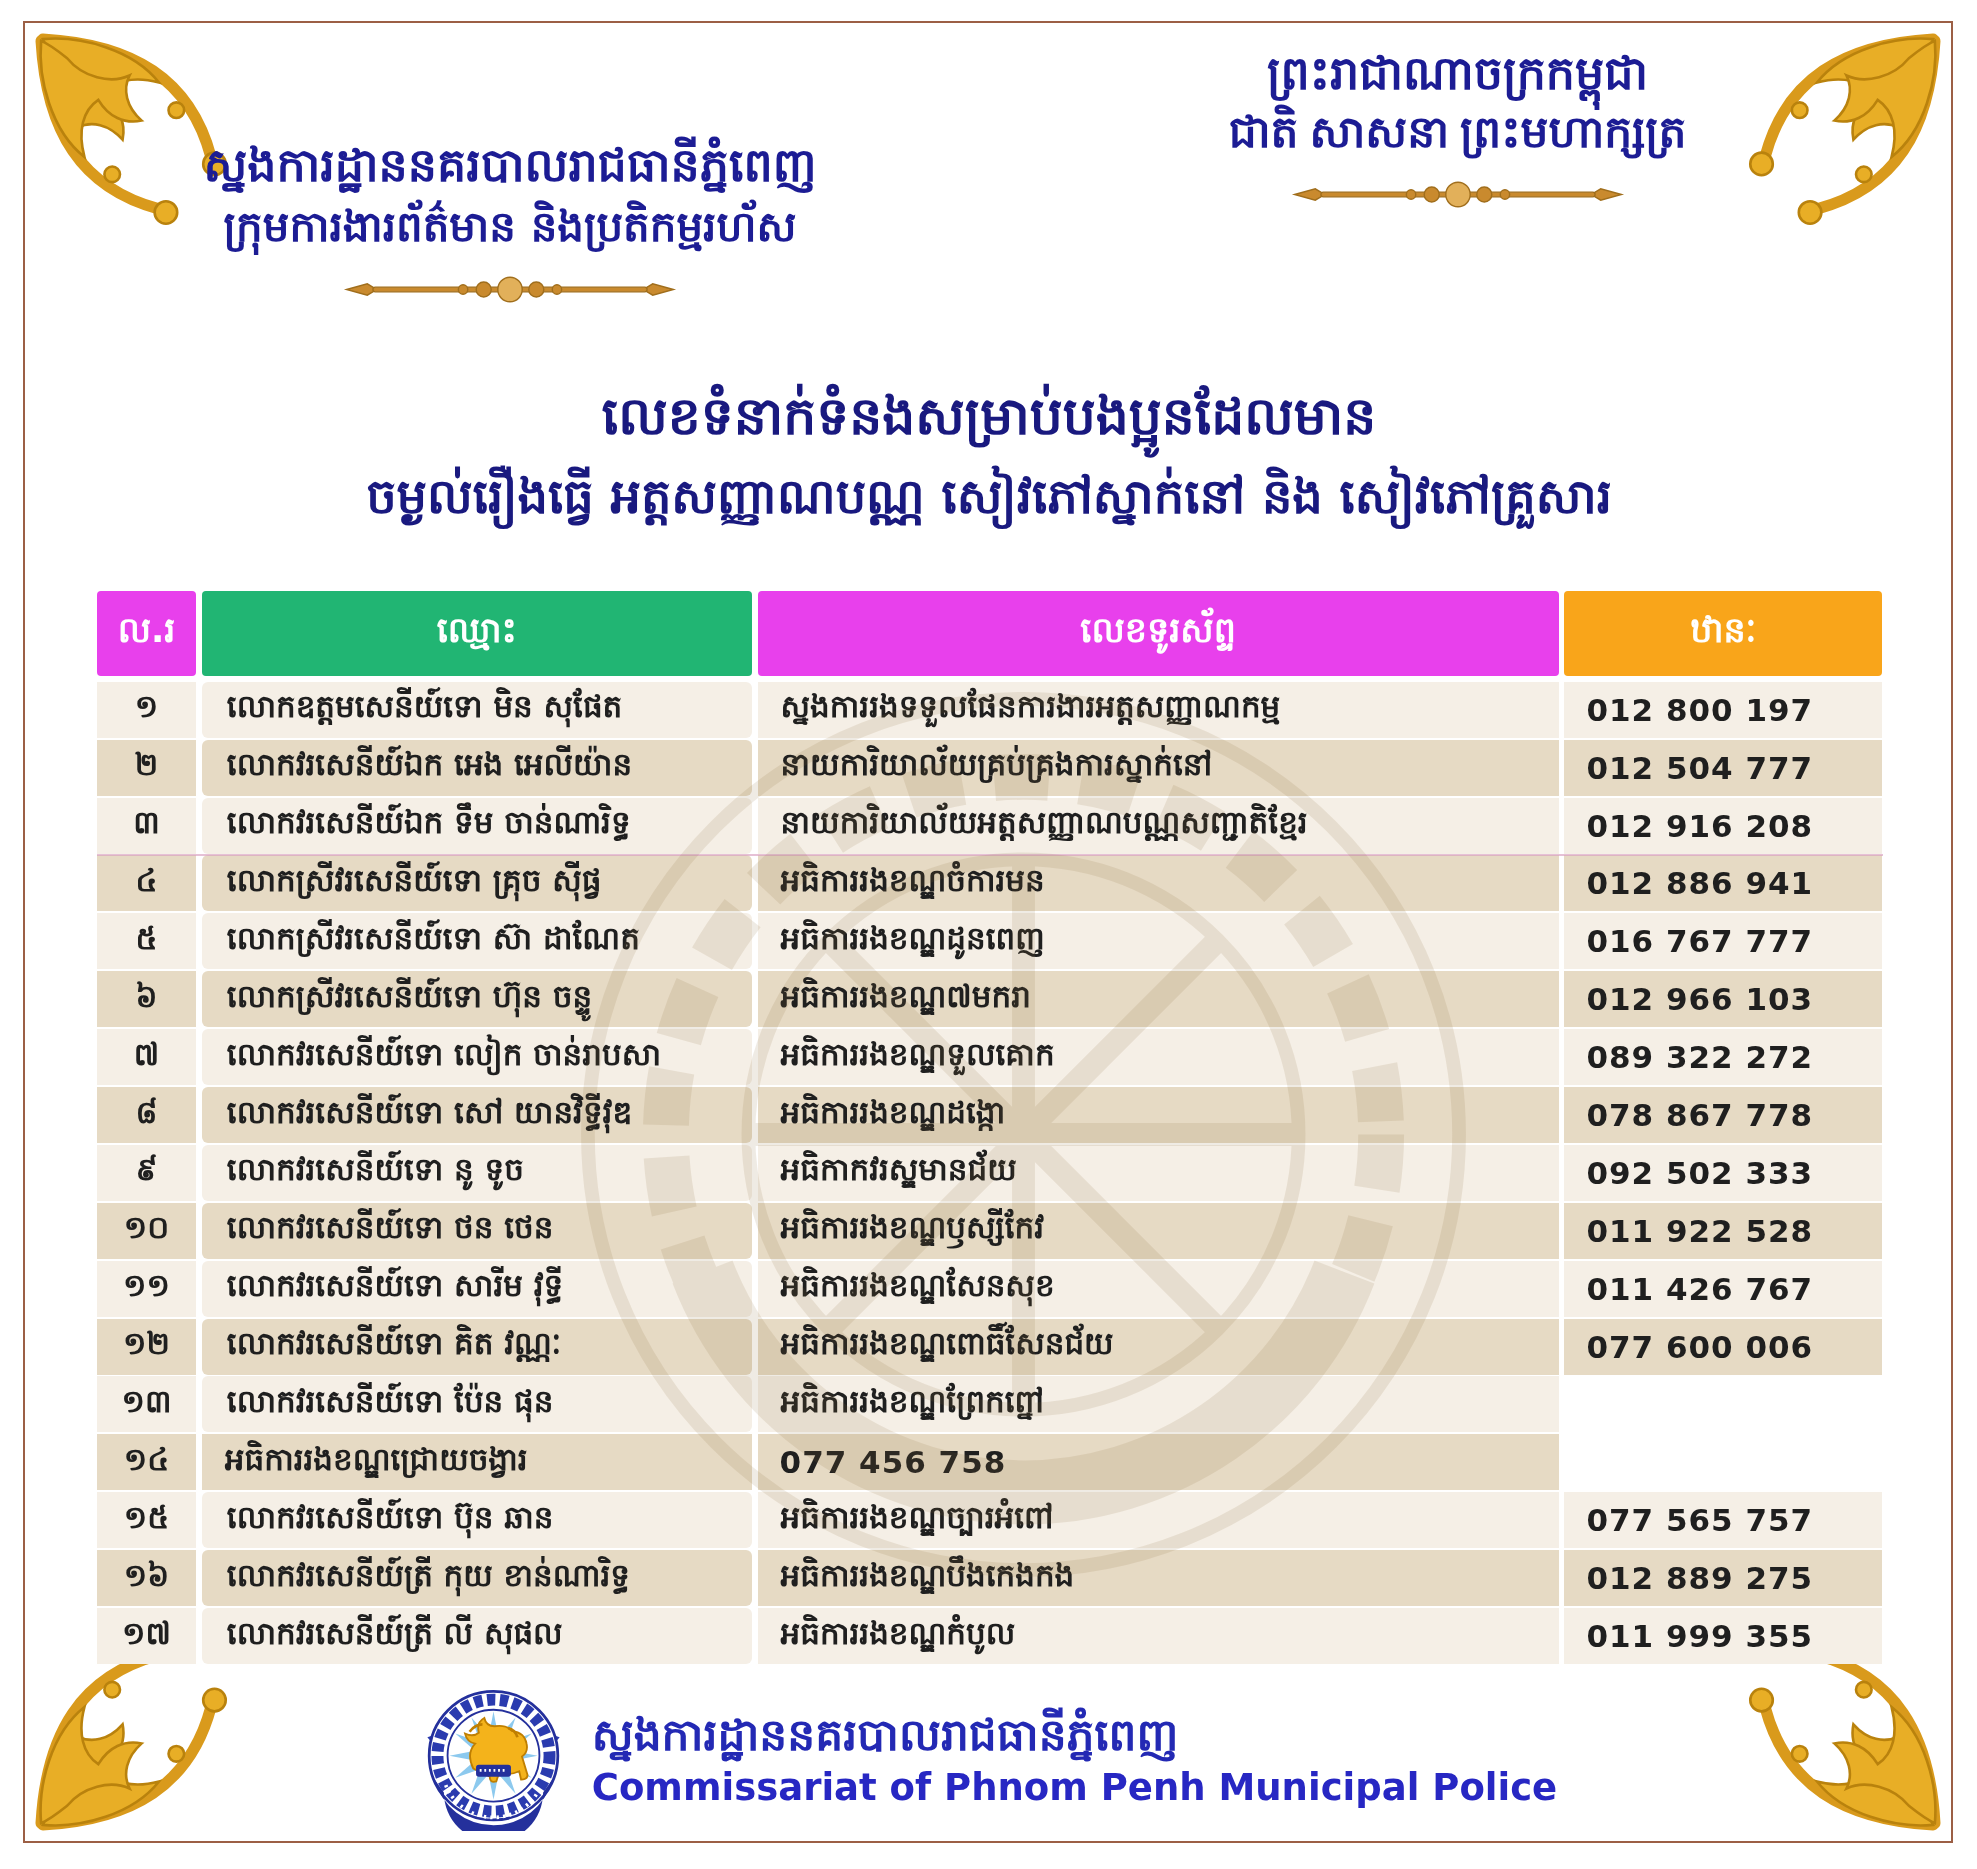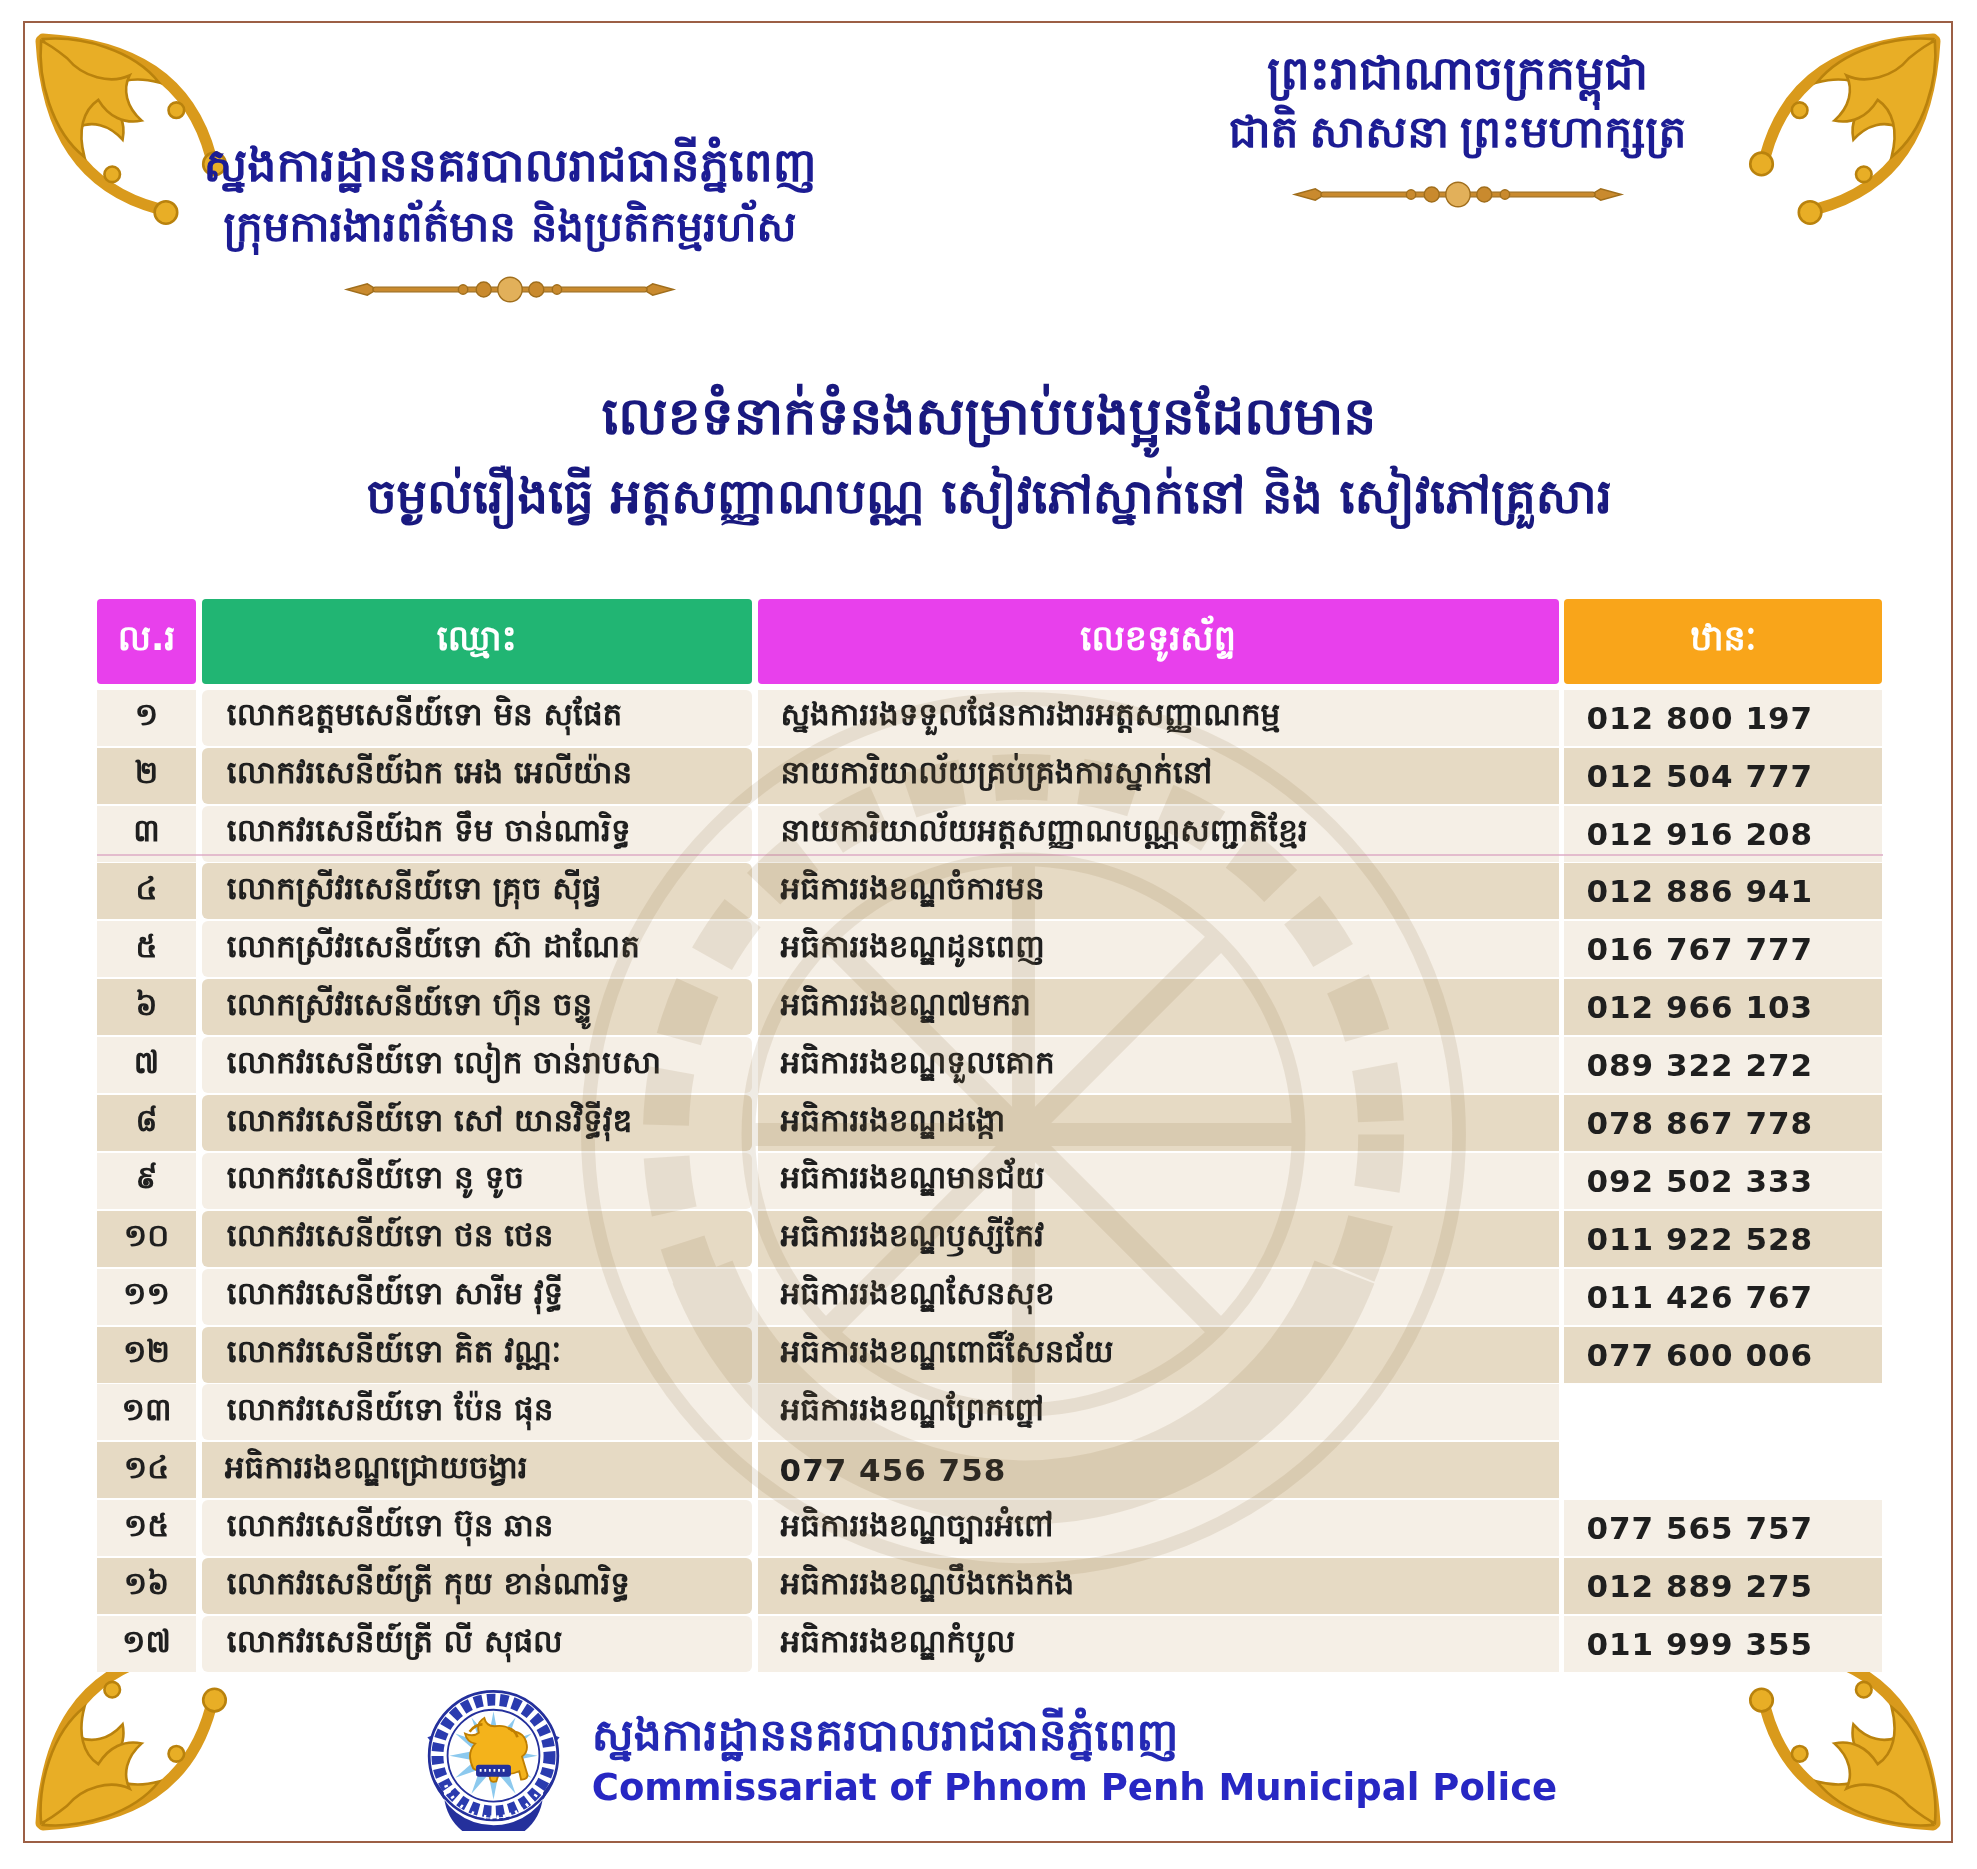--- a/index.html
+++ b/index.html
@@ -27,21 +27,21 @@
   .motto-line1{font-size:46px;line-height:60px;}
   .motto-line2{font-size:44px;line-height:58px;}
   .divider{display:block;margin:15.4px auto 0;width:338px;height:35px;}
 
   .title-block{position:absolute;left:97px;top:375px;width:1784px;text-align:center;}
   .title-line1{font-size:52px;line-height:83px;color:#19197F;font-weight:bold;}
   .title-line2{font-size:48px;line-height:77px;color:#19197F;font-weight:bold;}
 
   .contacts{position:absolute;left:97px;top:591px;width:1786px;}
   .thead,.trow{display:grid;grid-template-columns:99px 550px 801px 318px;column-gap:5.8px;}
-  .thead{height:85px;margin-bottom:5.8px;margin-top:8px;}
+  .thead{height:85px;margin-bottom:5.8px;}
   .hcell{display:flex;align-items:center;justify-content:center;color:#fff;
          font-weight:bold;font-size:35px;border-radius:3.9px;white-space:nowrap;overflow:hidden;}
   .hc-no,.hc-phone{background:var(--magenta);}
   .hc-name{background:var(--green);}
   .hc-pos{background:var(--orange);}
   .trow{height:56px;margin-bottom:1.9px;}
   .trow>div{display:flex;align-items:center;white-space:nowrap;overflow:hidden;
             font-size:31px;color:#1f1f1f;font-weight:bold;}
   .trow:nth-child(odd)>div{background:var(--row-light);}
   .trow:nth-child(even)>div{background:var(--row-dark);}
@@ -219,21 +219,21 @@
   </div>
         <div class="trow">
     <div class="c-no">៨</div>
     <div class="c-name">លោកវរសេនីយ៍ទោ សៅ យានវិទ្ធីវុឌ</div>
     <div class="c-pos">អធិការរងខណ្ឌដង្កោ</div>
     <div class="c-phone">078 867 778</div>
   </div>
         <div class="trow">
     <div class="c-no">៩</div>
     <div class="c-name">លោកវរសេនីយ៍ទោ នូ ទូច</div>
-    <div class="c-pos">អធិការរងខណ្ឌមានជ័យ</div>
+    <div class="c-pos">អធិកាកវរស្ឌមានជ័យ</div>
     <div class="c-phone">092 502 333</div>
   </div>
         <div class="trow">
     <div class="c-no">១០</div>
     <div class="c-name">លោកវរសេនីយ៍ទោ ថន ថេន</div>
     <div class="c-pos">អធិការរងខណ្ឌឫស្សីកែវ</div>
     <div class="c-phone">011 922 528</div>
   </div>
         <div class="trow">
     <div class="c-no">១១</div>

